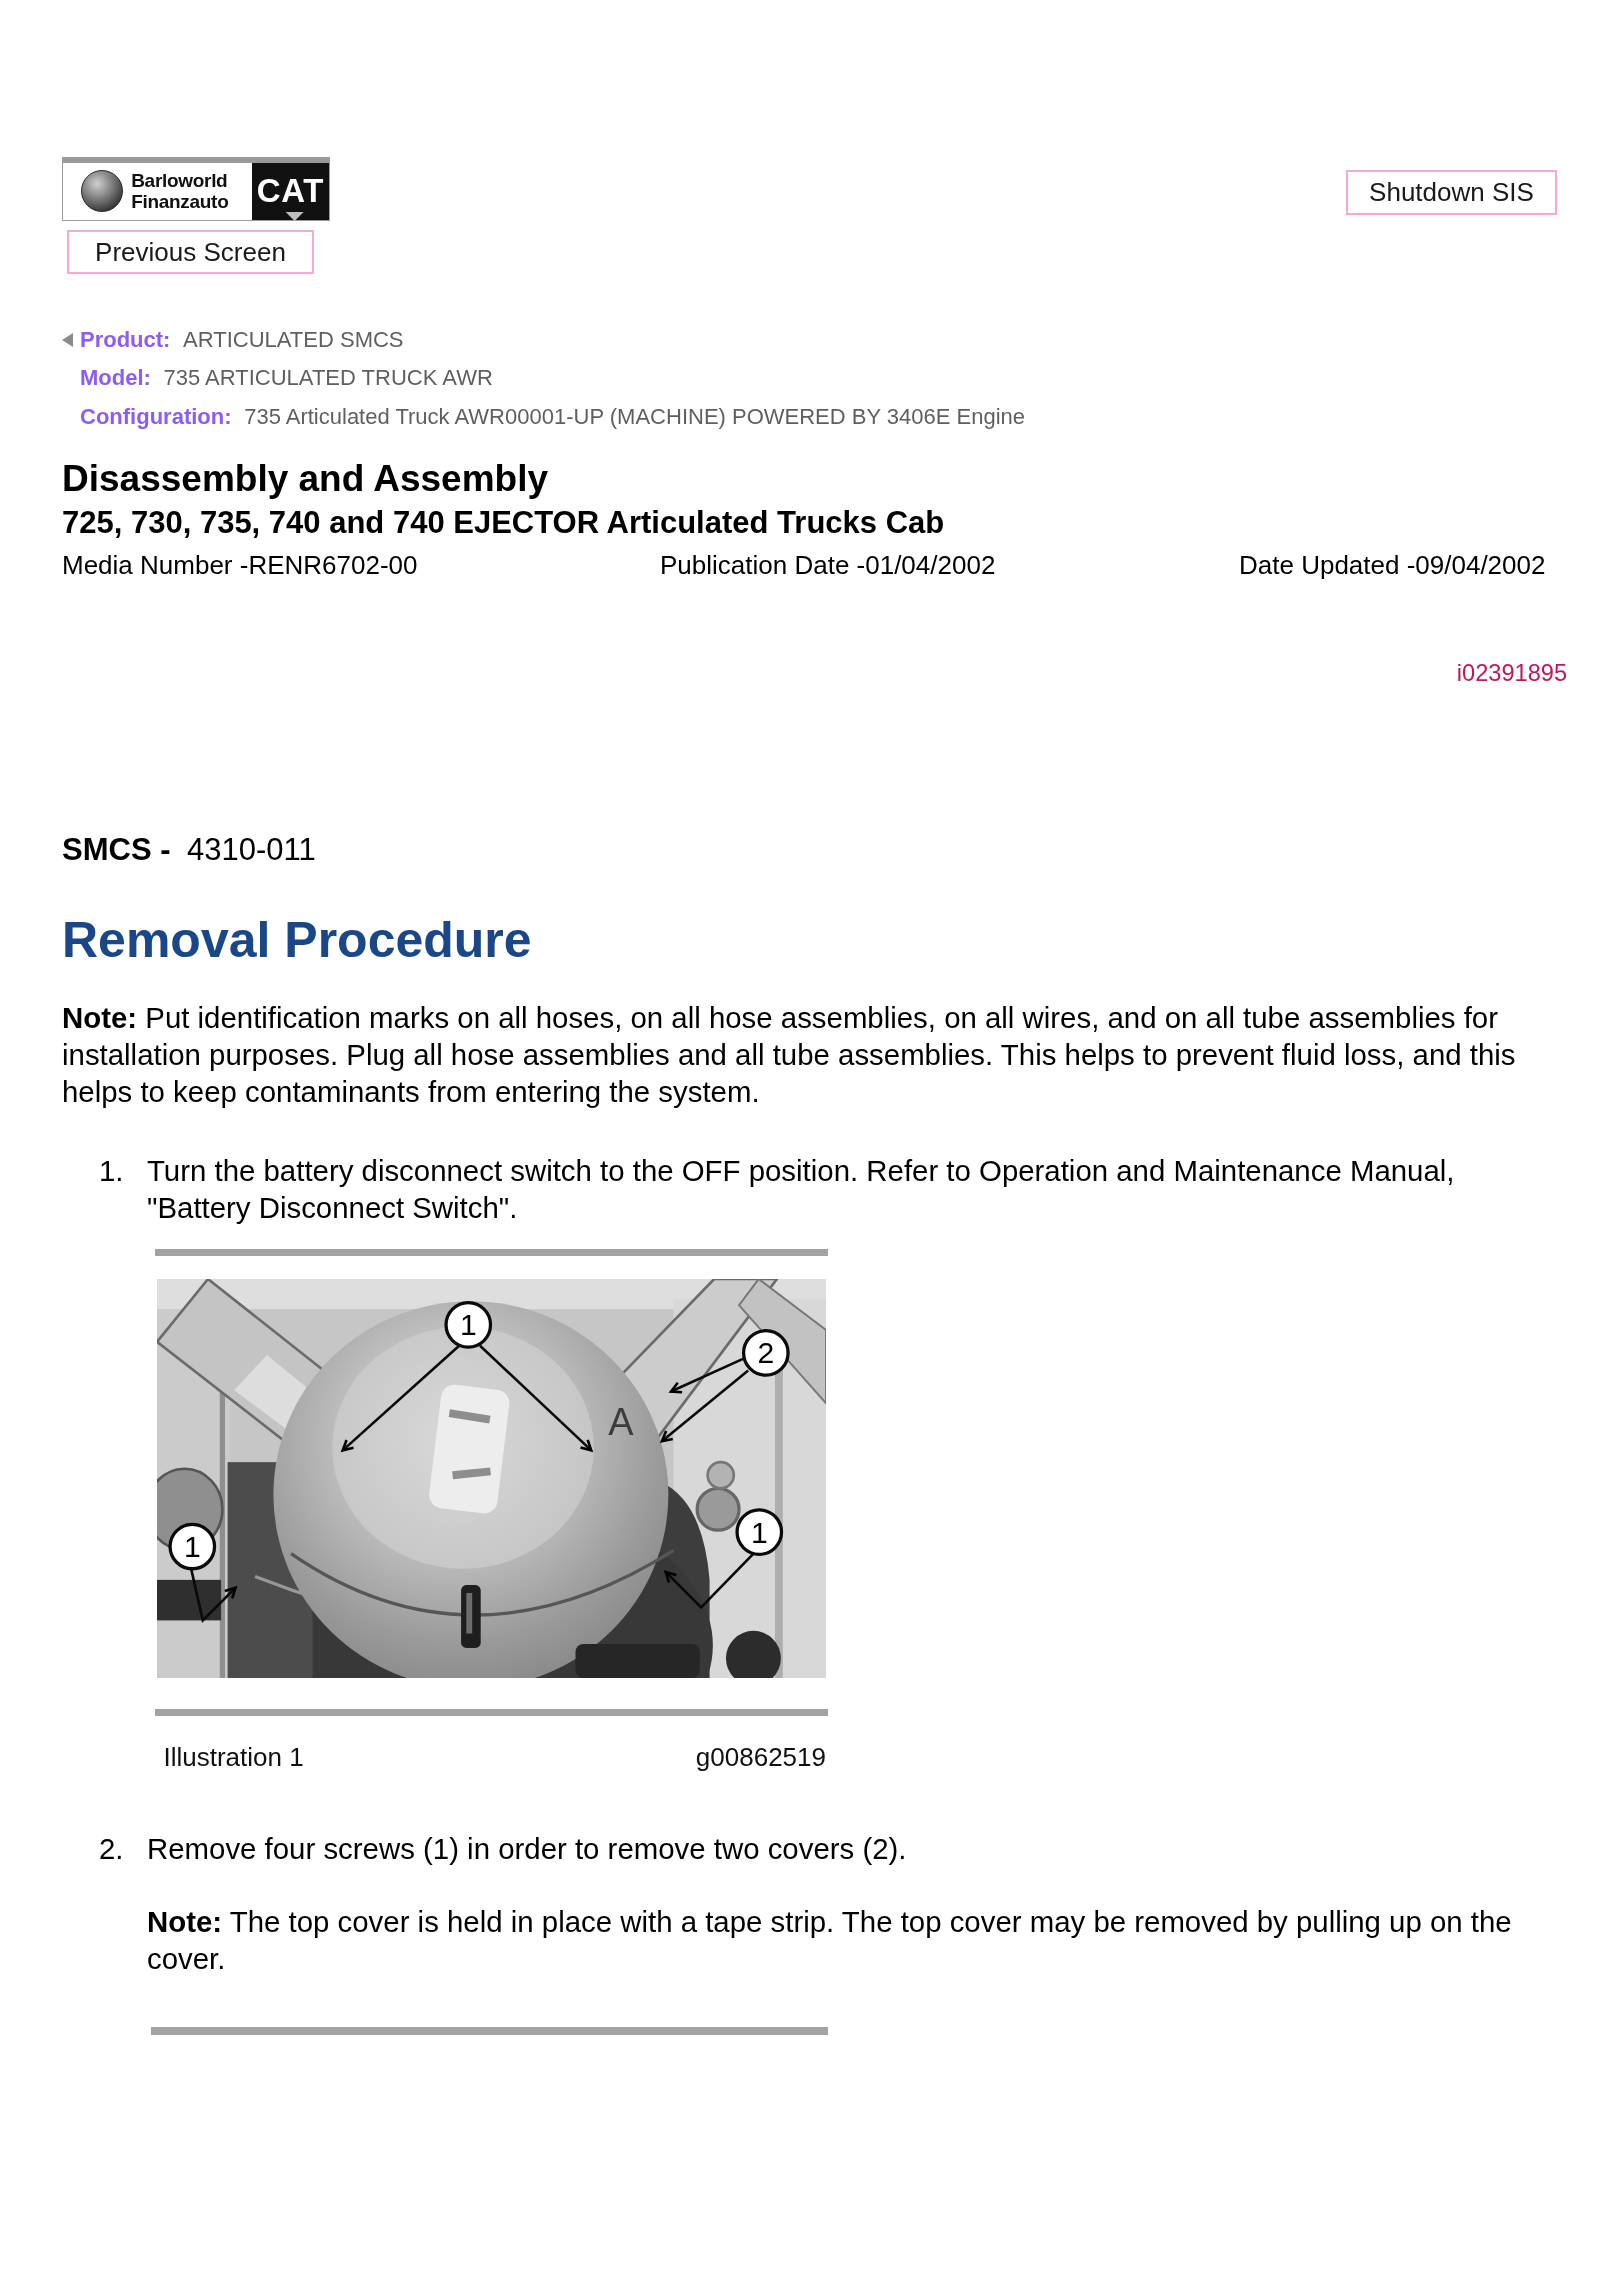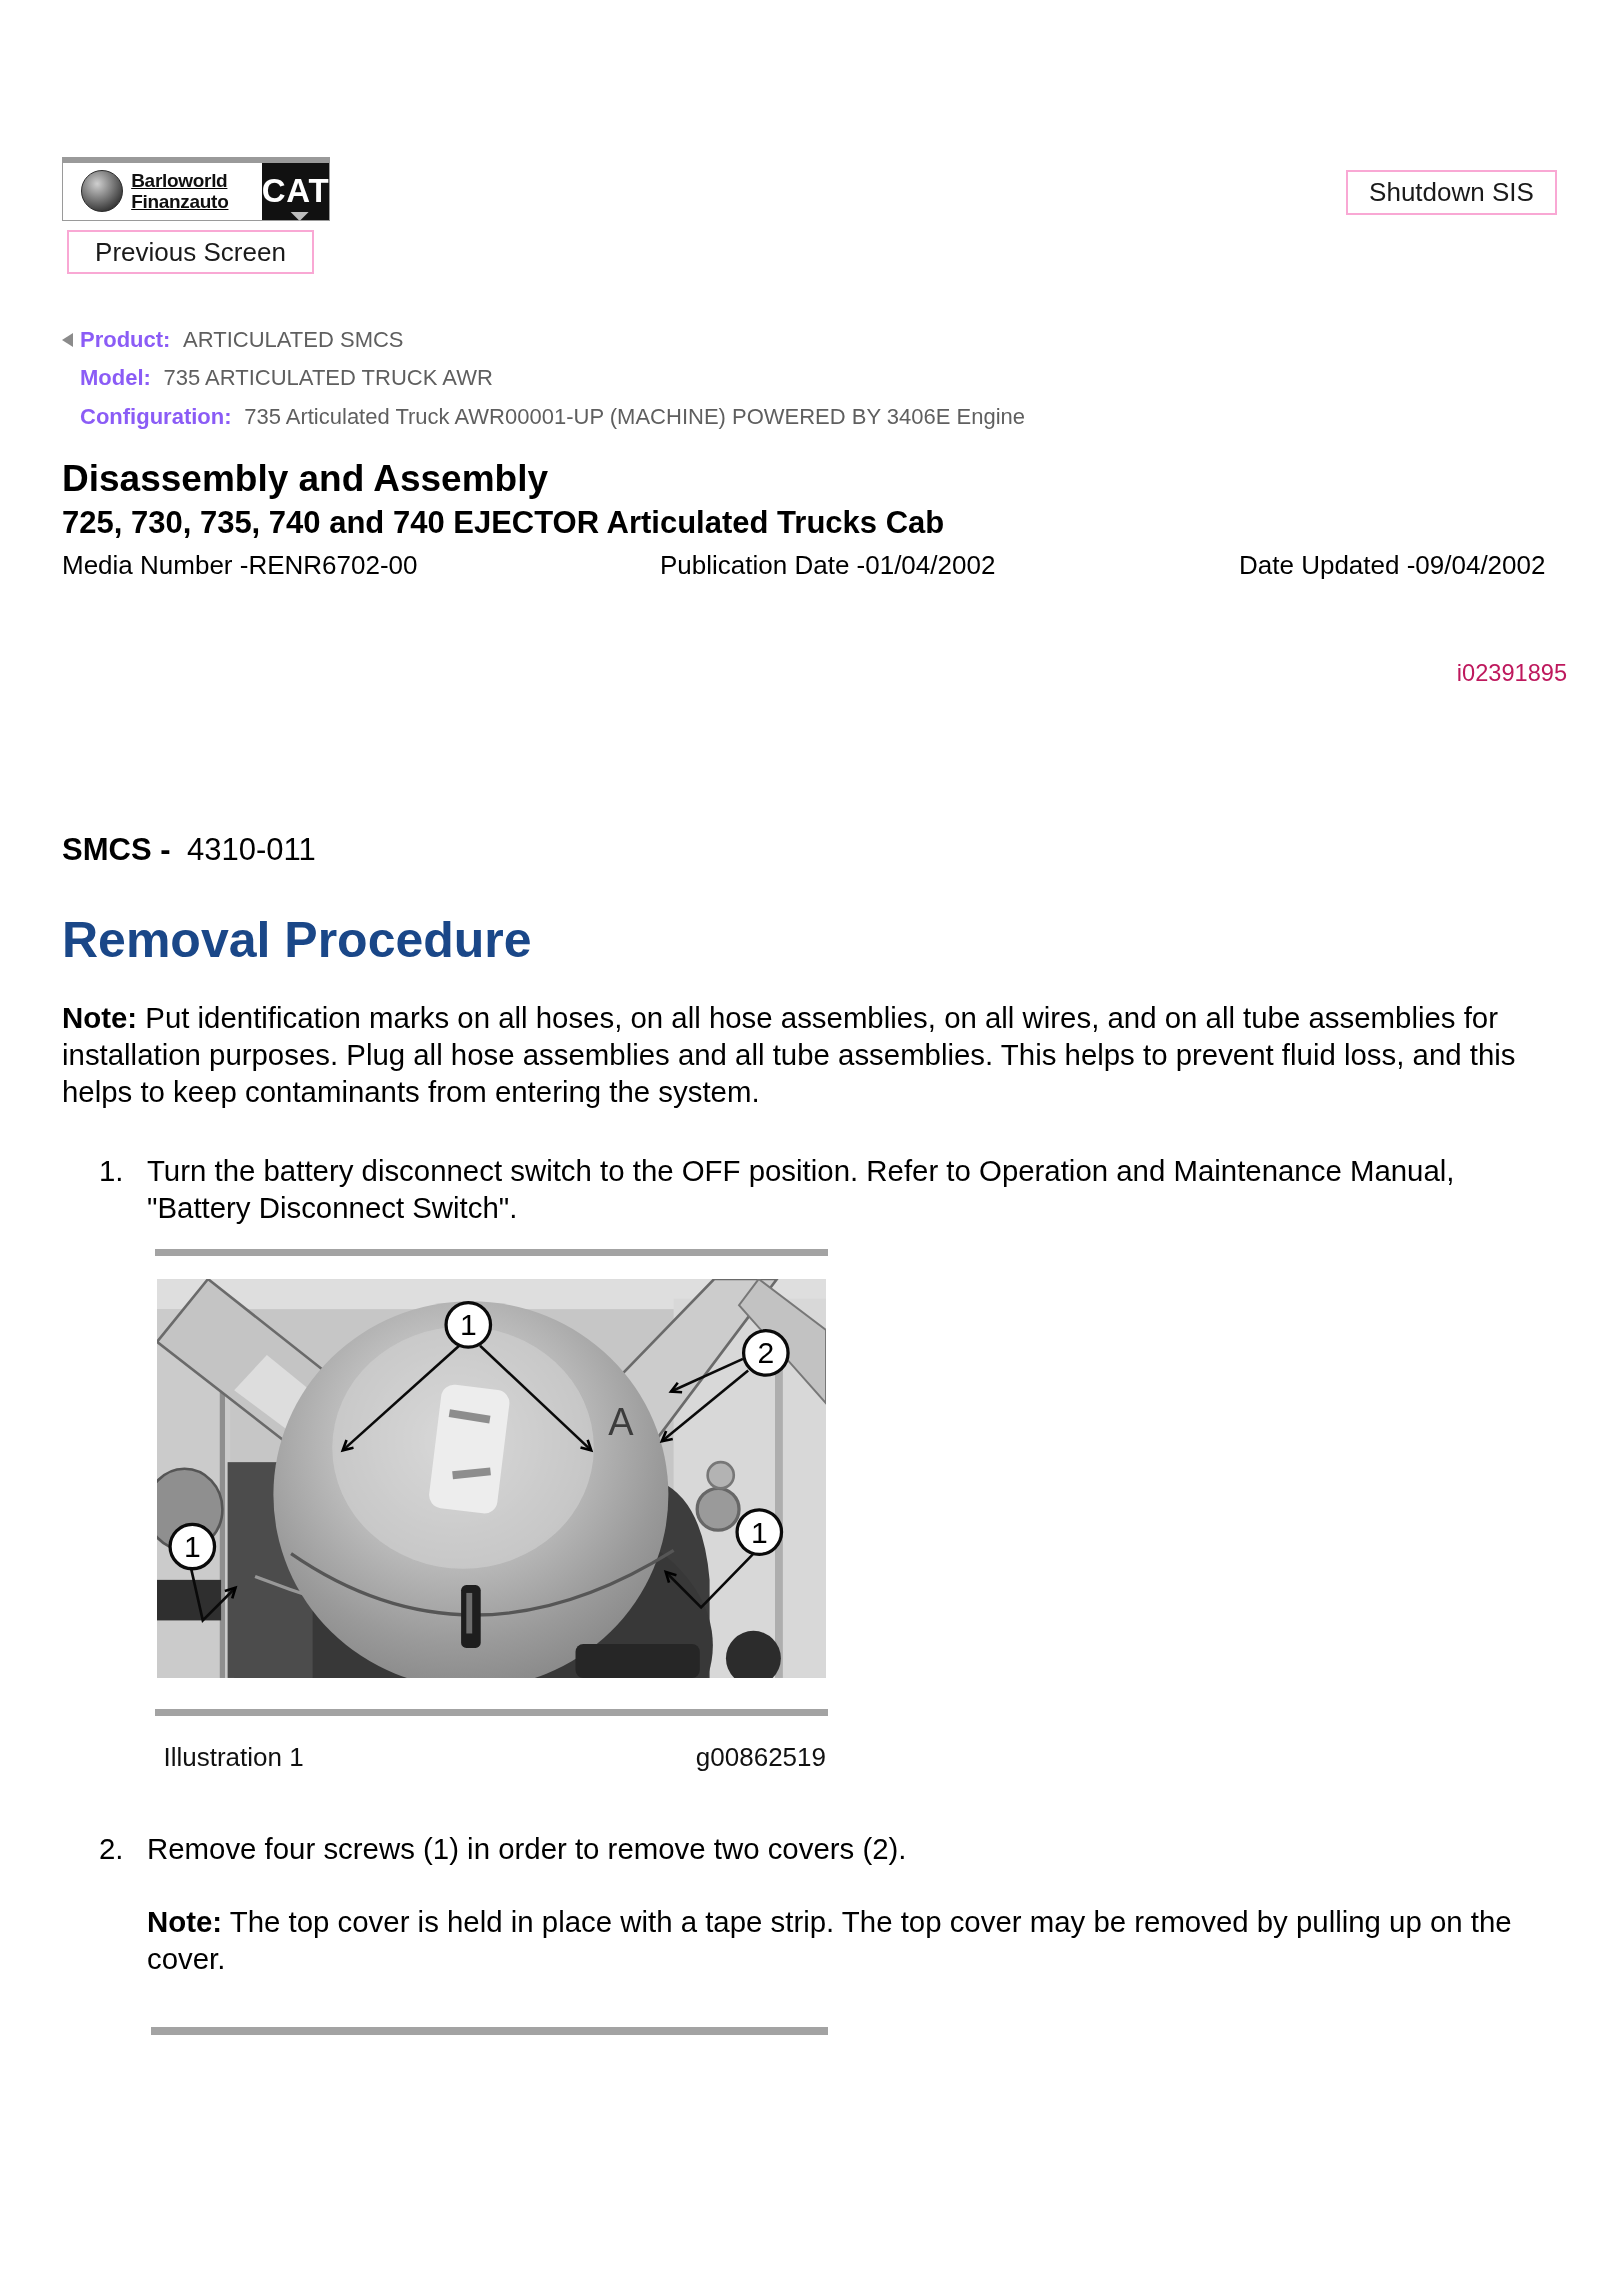--- a/index.html
+++ b/index.html
@@ -5,27 +5,27 @@
   html,body{margin:0;padding:0;background:#ffffff;}
   .page{position:relative;width:1623px;height:2295px;background:#ffffff;overflow:hidden;
         font-family:"Liberation Sans", sans-serif;color:#000;}
   .abs{position:absolute;}
 
   
   .logo-box{left:62px;top:157px;width:268px;height:64px;border:1.3px solid #9a9a9a;
             background:#ffffff;box-sizing:border-box;}
   .logo-strip{position:absolute;left:0;top:0;width:100%;height:4.6px;background:#9a9a9a;}
   .logo-left{position:absolute;left:0;top:4.6px;width:198px;height:57px;background:#ffffff;
-             display:flex;align-items:center;text-decoration:underline;}
+             display:flex;align-items:center;}
   .logo-emblem{width:42px;height:42px;border-radius:50%;margin-left:18.3px;
                background:radial-gradient(circle at 38% 32%, #cfcfcf 0%, #8a8a8a 35%, #3a3a3a 75%, #161616 100%);
                border:1.3px solid #2a2a2a;box-sizing:border-box;}
   .logo-text{margin-left:7.9px;font-weight:bold;font-size:19px;line-height:21px;color:#101010;
              letter-spacing:-0.3px;}
-  .logo-cat{position:absolute;right:0;top:4.6px;width:67px;height:57px;background:#111111;
+  .logo-cat{position:absolute;right:0;top:4.6px;width:77px;height:57px;background:#111111;
             display:flex;align-items:center;justify-content:center;}
   .cat-word{color:#ffffff;font-weight:bold;font-size:33px;letter-spacing:0.7px;
             font-family:"Liberation Sans", sans-serif;position:relative;}
   .cat-tri{position:absolute;left:50%;bottom:-1.3px;transform:translateX(-30%);
            width:0;height:0;border-left:9.8px solid transparent;border-right:9.8px solid transparent;
            border-top:9.2px solid #bdbdbd;}
   .sis-title{left:675px;top:165px;font-family:"Liberation Serif", serif;font-weight:bold;
              font-size:39px;letter-spacing:0.7px;white-space:nowrap;color:#050505;}
   .btn{border:2px solid #f9a8d4;background:#ffffff;display:flex;align-items:center;
        justify-content:center;box-sizing:border-box;color:#1a1a1a;cursor:pointer;}

